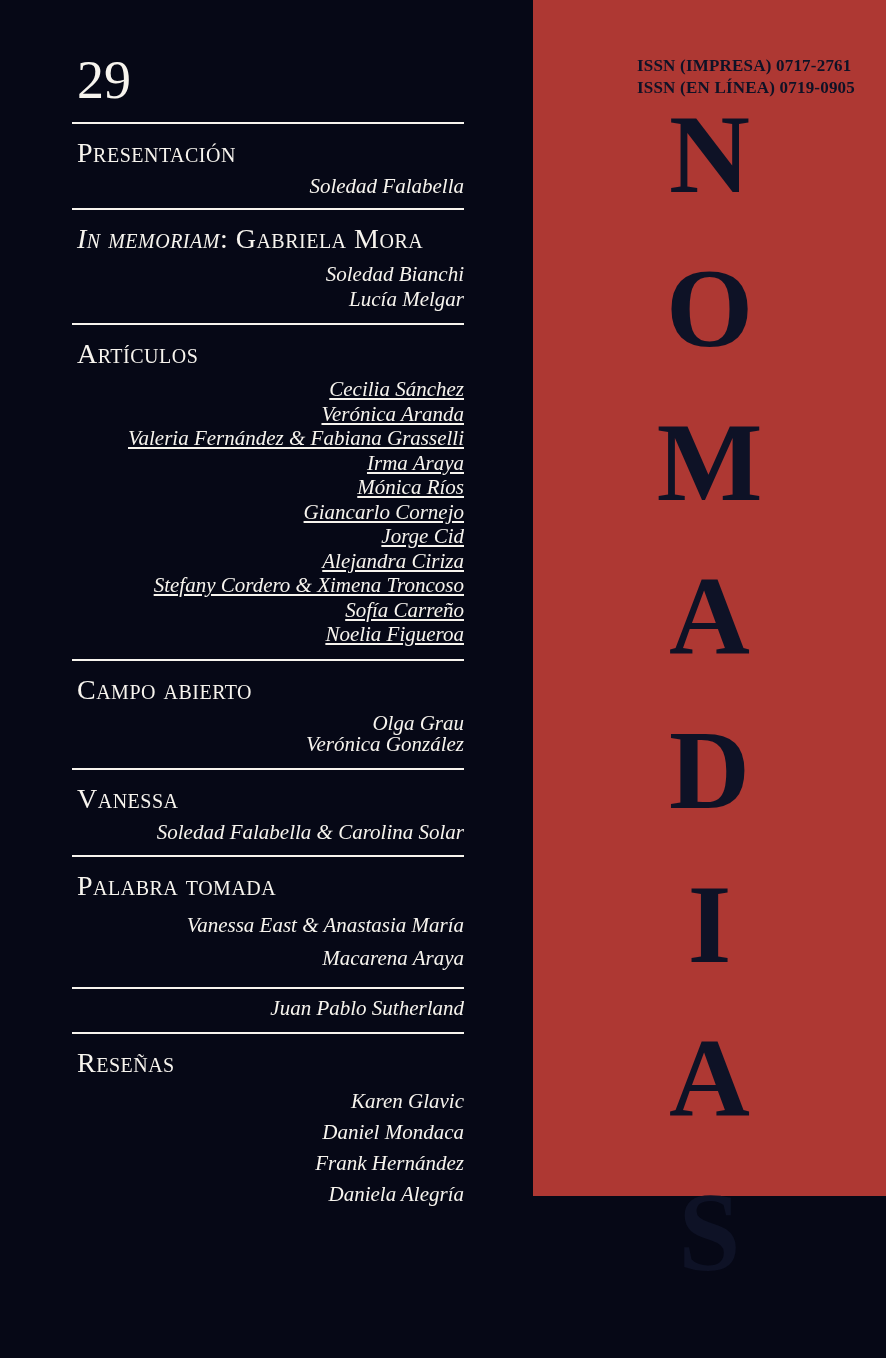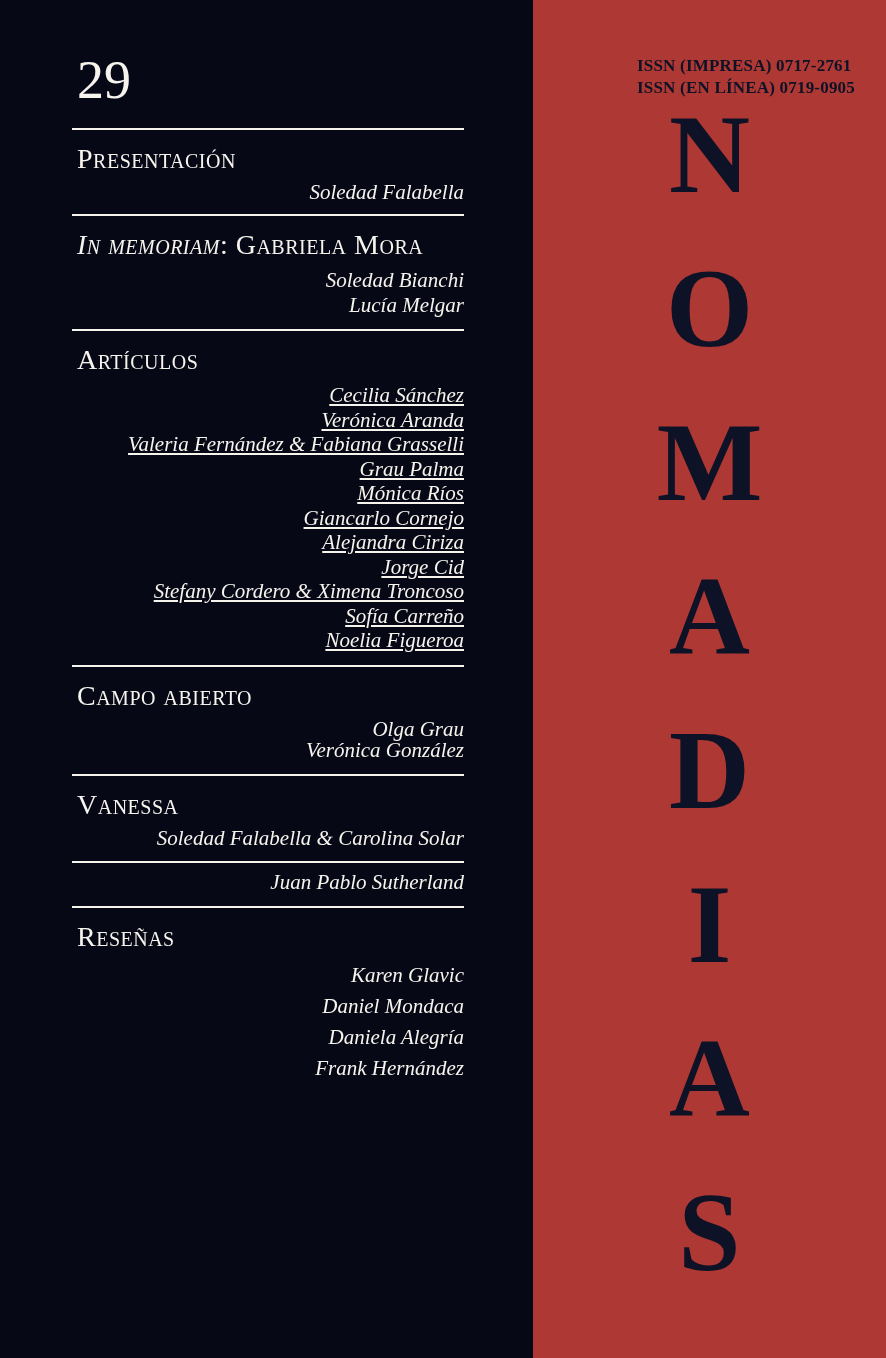--- a/index.html
+++ b/index.html
@@ -14,21 +14,21 @@
     position: relative;
     width: 886px;
     height: 1358px;
     background: var(--panel-dark);
     overflow: hidden;
     font-family: "Liberation Serif", serif;
   }
   .right-panel {
     position: absolute;
     left: 533px; top: 0;
-    width: 353px; height: 1358px;
+    width: 353px; height: 1196px;
     background: var(--panel-red);
   }
   .issn-block {
     position: absolute;
     left: 104px; top: 55px;
     color: var(--title-navy);
     font-weight: 700;
     font-size: 17px;
     line-height: 22px;
     letter-spacing: 0.2px;
@@ -52,21 +52,21 @@
     line-height: 1;
   }
   .left-col {
     position: absolute;
     left: 72px; top: 0;
     width: 392px;
     color: var(--text-light);
   }
   .issue-number {
     margin-top: 52px;
-    margin-bottom: 20px;
+    margin-bottom: 14px;
     padding-left: 5px;
     font-size: 54px;
     line-height: 56px;
     font-weight: 400;
     color: var(--text-light);
   }
   .toc-section .rule {
     border: none;
     height: 2px;
     width: 100%;
@@ -133,25 +133,25 @@
             <li>Lucía Melgar</li>
           </ul>
         </section>
         <section class="toc-section">
           <div class="rule"></div>
           <h2 class="heading"><span>Artículos</span></h2>
           <ul class="authors" style="line-height: 24.5px; text-decoration: underline;">
             <li>Cecilia Sánchez</li>
             <li>Verónica Aranda</li>
             <li>Valeria Fernández &amp; Fabiana Grasselli</li>
-            <li>Grau Palma</li>
+            <li>Irma Araya</li>
             <li>Mónica Ríos</li>
             <li>Giancarlo Cornejo</li>
+            <li>Jorge Cid</li>
             <li>Alejandra Ciriza</li>
-            <li>Jorge Cid</li>
             <li>Stefany Cordero &amp; Ximena Troncoso</li>
             <li>Sofía Carreño</li>
             <li>Noelia Figueroa</li>
           </ul>
         </section>
         <section class="toc-section">
           <div class="rule"></div>
           <h2 class="heading"><span>Campo abierto</span></h2>
           <ul class="authors" style="line-height: 21.5px;">
             <li>Olga Grau</li>
@@ -160,30 +160,38 @@
         </section>
         <section class="toc-section">
           <div class="rule"></div>
           <h2 class="heading"><span>Vanessa</span></h2>
           <ul class="authors" style="line-height: 21px;">
             <li>Soledad Falabella &amp; Carolina Solar</li>
           </ul>
         </section>
         <section class="toc-section">
           <div class="rule"></div>
+          <h2 class="heading"><span>Palabra tomada</span></h2>
+          <ul class="authors" style="line-height: 33px;">
+            <li>Vanessa East &amp; Anastasia María</li>
+            <li>Macarena Araya</li>
+          </ul>
+        </section>
+        <section class="toc-section">
+          <div class="rule"></div>
           <ul class="authors" style="line-height: 23px;">
             <li>Juan Pablo Sutherland</li>
           </ul>
         </section>
         <section class="toc-section">
           <div class="rule"></div>
           <h2 class="heading"><span>Reseñas</span></h2>
           <ul class="authors" style="line-height: 31px;">
             <li>Karen Glavic</li>
             <li>Daniel Mondaca</li>
+            <li>Frank Hernández</li>
             <li>Daniela Alegría</li>
-            <li>Frank Hernández</li>
           </ul>
         </section>
       </div>
   </div>
 
 </div>
 
 </body></html>

